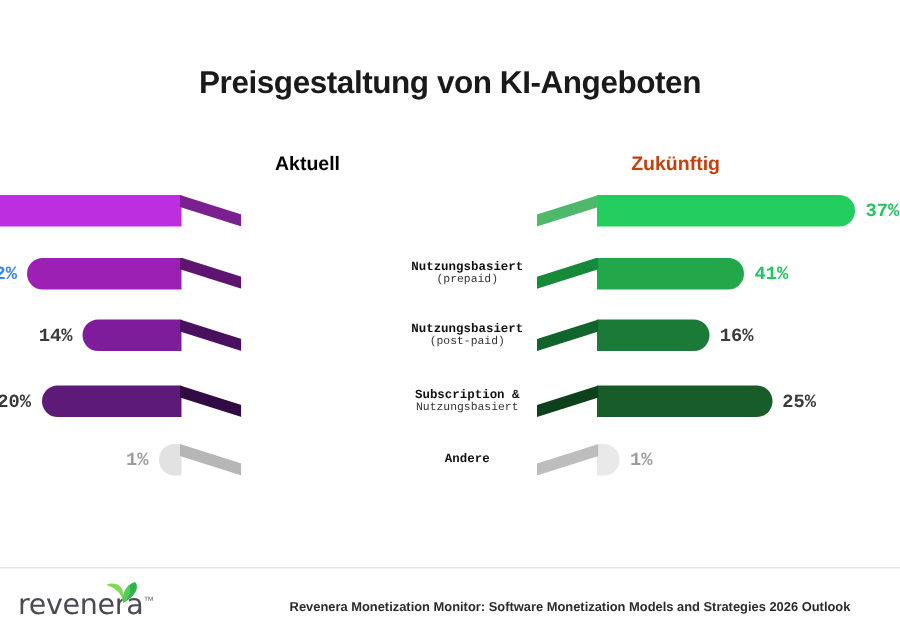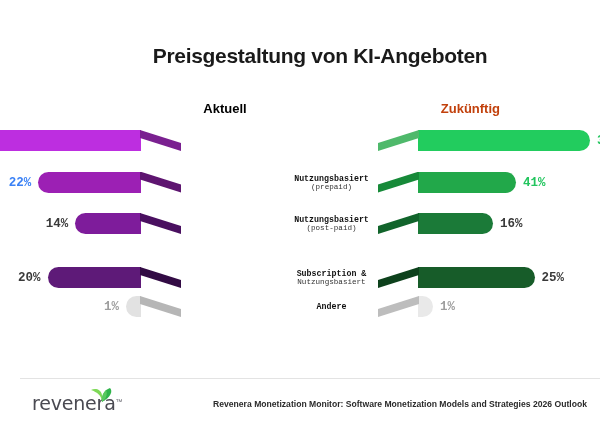--- a/index.html
+++ b/index.html
@@ -1,21 +1,21 @@
 <!DOCTYPE html>
 <html><head>
 <meta charset="utf-8">
 <style>
   html,body{margin:0;padding:0;}
   body{
     width:600px;height:425px;background:#ffffff;
     font-family:"Liberation Sans",sans-serif;
     overflow:hidden;position:relative;
   }
-  #chart-root{position:absolute;inset:0;margin-left:20px;}
+  #chart-root{position:absolute;inset:0;}
 
   .title{
     position:absolute;top:44px;left:0;width:600px;text-align:center;
     font-size:21px;font-weight:bold;color:#1a1a1a;letter-spacing:-0.3px;
   }
 
   .col-head{
     position:absolute;top:101px;font-size:13px;font-weight:bold;
   }
   .col-head.left{left:150px;width:110px;text-align:center;color:#000000;}
@@ -140,21 +140,21 @@
             <div class="body" style="background: rgb(27, 122, 56);"></div>
             <div class="wedge" style="background: rgb(17, 100, 43);"></div>
           </div>
         </div>
         <div class="val right" style="color: rgb(58, 58, 58); left: 479.92px; width: 60px;">16%</div>
         <div class="cat">
           <div class="main">Nutzungsbasiert</div>
           <div class="sub">(post-paid)</div>
         </div>
       </div>
-      <div class="row" style="top: 261px;">
+      <div class="row" style="top: 251px;">
         <div class="bar-wrap left" style="width: 133.4px;">
           <div class="bar">
             <div class="body" style="background: rgb(94, 26, 120);"></div>
             <div class="wedge" style="background: rgb(50, 11, 68);"></div>
           </div>
         </div>
         <div class="val left" style="color: rgb(58, 58, 58); right: 475.4px; width: 60px;">20%</div>
         <div class="bar-wrap right" style="width: 156.5px;">
           <div class="bar">
             <div class="body" style="background: rgb(23, 92, 41);"></div>

